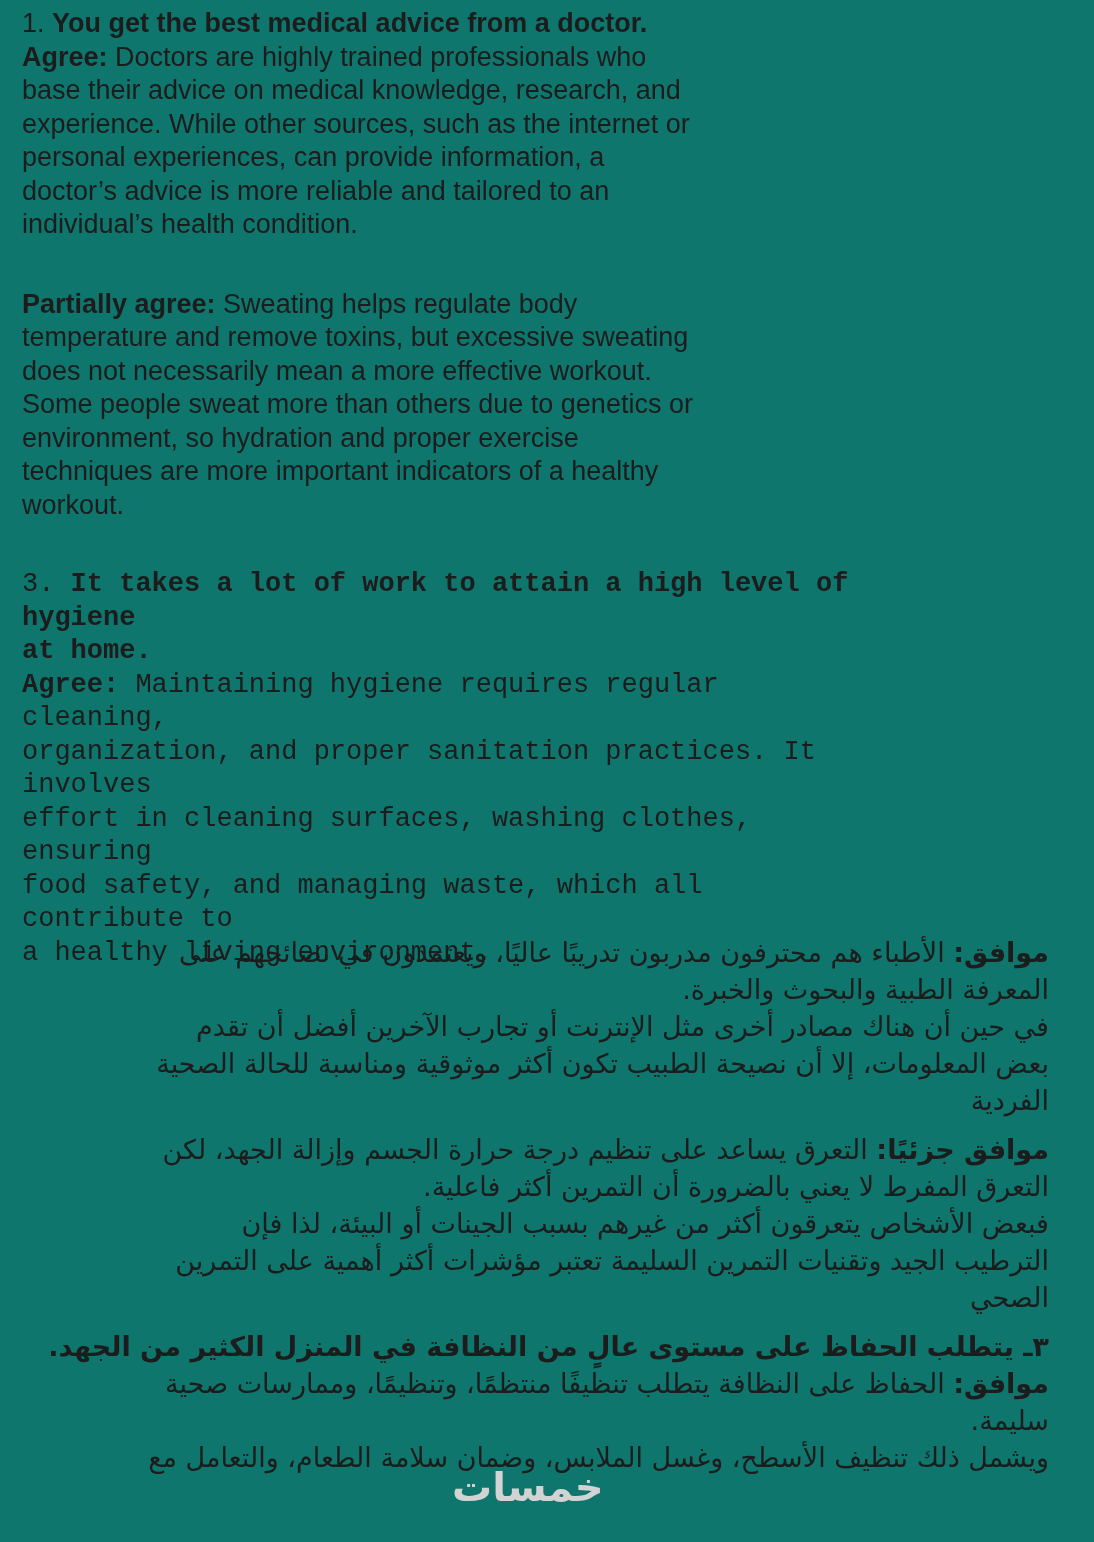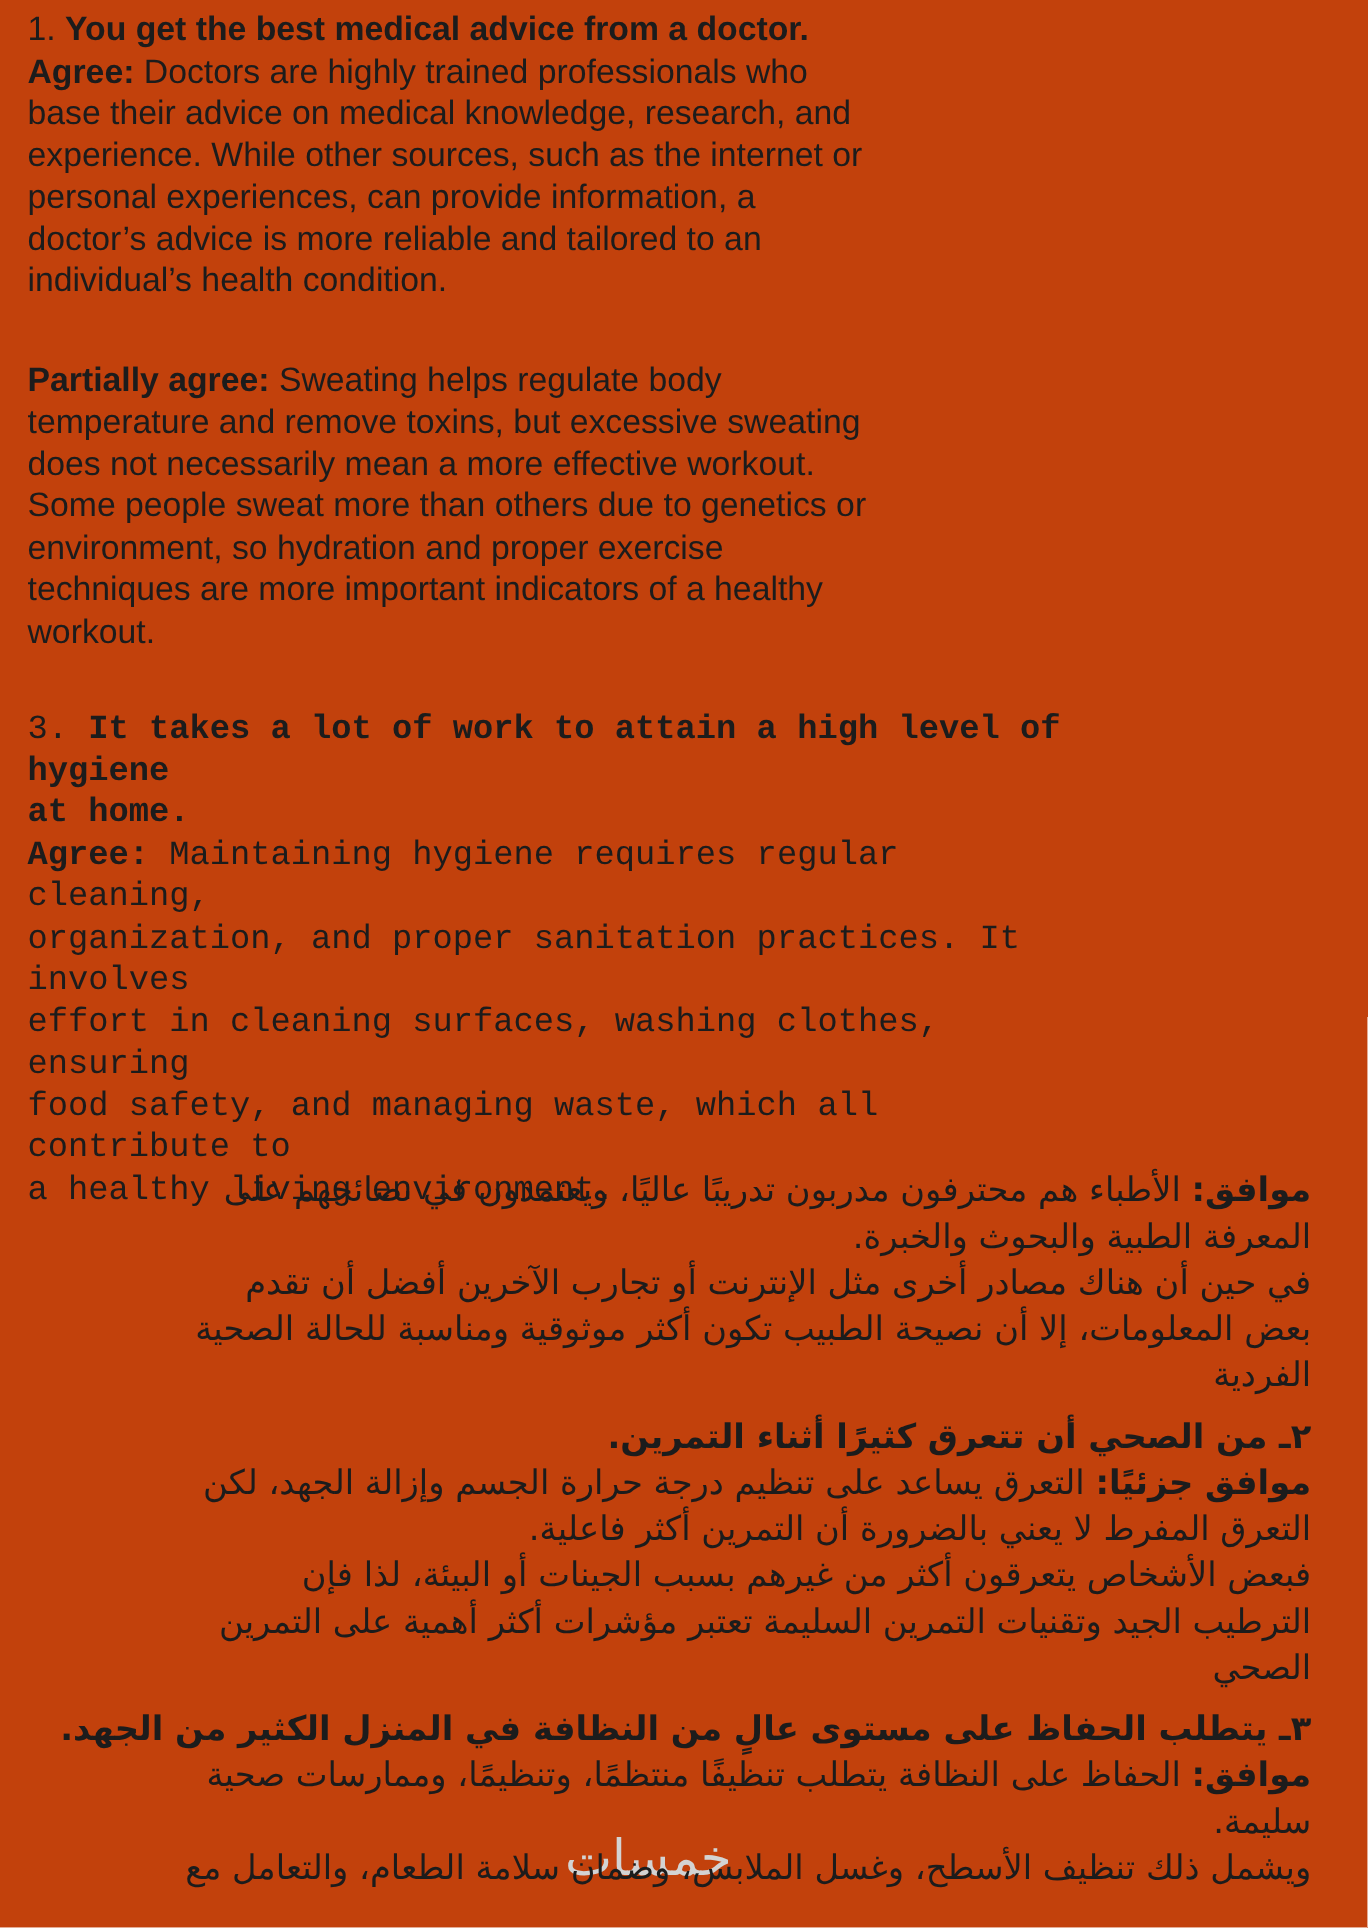--- a/index.html
+++ b/index.html
@@ -1,20 +1,20 @@
 <!DOCTYPE html>
 <html lang="en"><head>
 <meta charset="utf-8">
 <style>
   html, body { margin: 0; padding: 0; background: #ffffff; }
   .page {
     position: relative;
     width: 1094px;
     height: 1542px;
-    background: #c2410c;
+    background: #0f766e;
     overflow: hidden;
     color: #1c1c1c;
   }
   .bold { font-weight: 700; }
   .prewrap { white-space: pre-line; }
   p { margin: 0; padding: 0; }
 
   .english {
     position: absolute;
     left: 22px;
@@ -43,21 +43,21 @@
   .ar-section { margin-bottom: 12px; }
   .ar-section:last-child { margin-bottom: 0; }
 
   .watermark {
     position: absolute;
     left: 452px;
     top: 1464px;
     direction: rtl;
     font-family: "DejaVu Sans", sans-serif;
     font-size: 40px;
-    font-weight: 400;
+    font-weight: 700;
     color: #d3d3d3;
     z-index: 0;
     user-select: none;
   }
 </style>
 </head>
 <body>
 
 <div class="page">
 
@@ -99,21 +99,20 @@
 
     <div class="ar-section">
       <p><span class="bold">موافق:</span><span class="prewrap"> الأطباء هم محترفون مدربون تدريبًا عاليًا، ويعتمدون في نصائحهم على
 المعرفة الطبية والبحوث والخبرة.</span></p>
       <p class="prewrap">في حين أن هناك مصادر أخرى مثل الإنترنت أو تجارب الآخرين أفضل أن تقدم
 بعض المعلومات، إلا أن نصيحة الطبيب تكون أكثر موثوقية ومناسبة للحالة الصحية
 الفردية</p>
     </div>
 
     <div class="ar-section">
-      <p class="bold prewrap">٢ـ من الصحي أن تتعرق كثيرًا أثناء التمرين.</p>
       <p><span class="bold">موافق جزئيًا:</span><span class="prewrap"> التعرق يساعد على تنظيم درجة حرارة الجسم وإزالة الجهد، لكن
 التعرق المفرط لا يعني بالضرورة أن التمرين أكثر فاعلية.</span></p>
       <p class="prewrap">فبعض الأشخاص يتعرقون أكثر من غيرهم بسبب الجينات أو البيئة، لذا فإن
 الترطيب الجيد وتقنيات التمرين السليمة تعتبر مؤشرات أكثر أهمية على التمرين
 الصحي</p>
     </div>
 
     <div class="ar-section">
       <p class="bold prewrap">٣ـ يتطلب الحفاظ على مستوى عالٍ من النظافة في المنزل الكثير من الجهد.</p>
       <p><span class="bold">موافق:</span><span class="prewrap"> الحفاظ على النظافة يتطلب تنظيفًا منتظمًا، وتنظيمًا، وممارسات صحية

